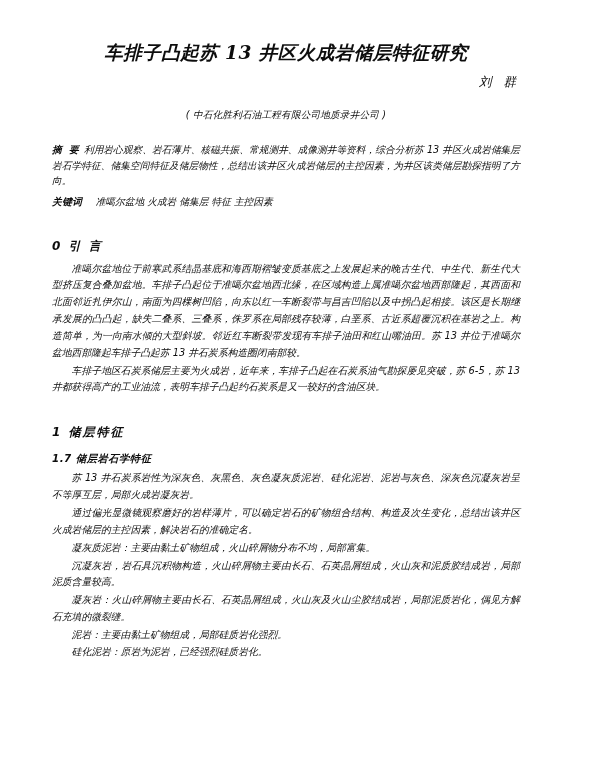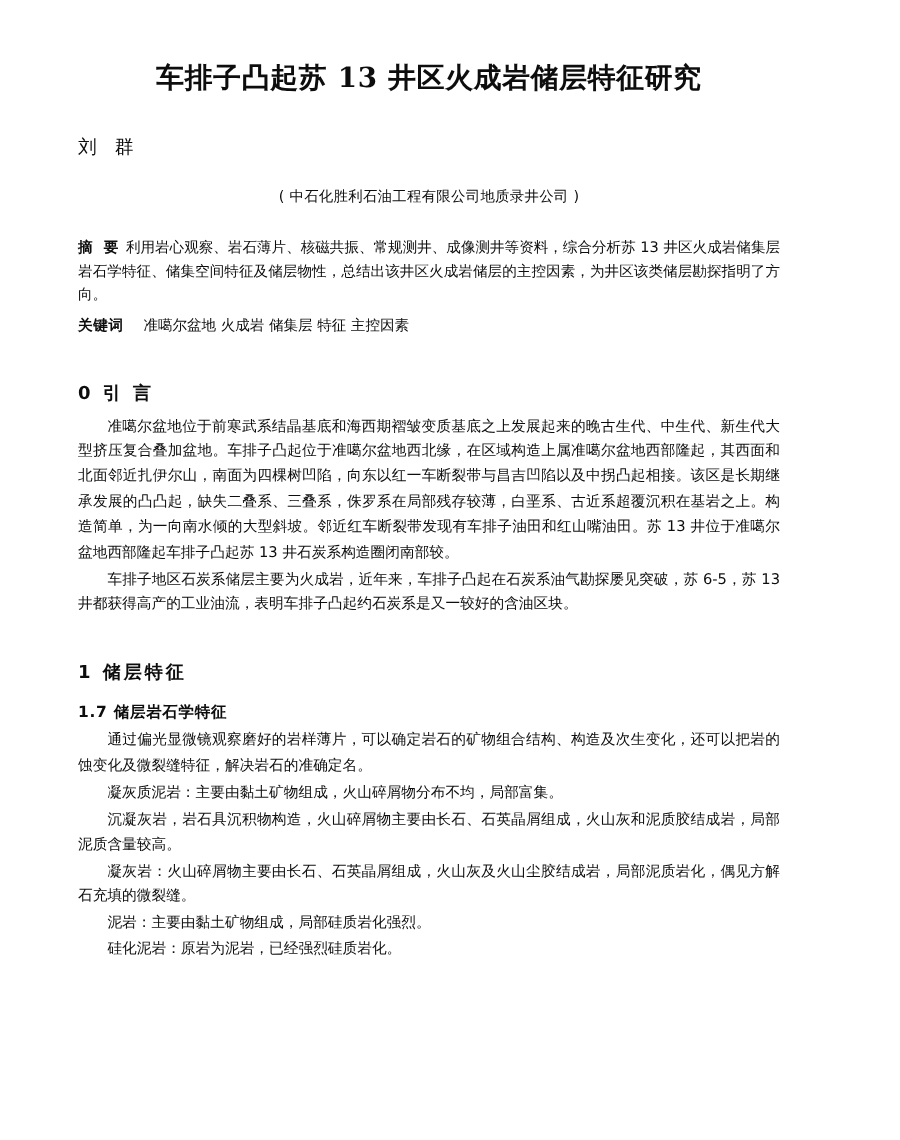--- a/index.html
+++ b/index.html
@@ -13,35 +13,36 @@
     font-family: "DejaVu Sans", "Liberation Sans", sans-serif;
     color: #0d0d0d;
     overflow: hidden;
   }
   .page {
     width: 600px;
     height: 564px;
     box-sizing: border-box;
     padding: 34px 80px 10px 52px;
     position: relative;
+    font-style: italic;
   }
   .title {
     text-align: center;
     font-family: "DejaVu Serif", "Liberation Serif", serif;
     font-size: 18.5px;
     font-weight: bold;
     letter-spacing: 0.5px;
     margin: 6px 0 0 0;
     line-height: 1.4;
   }
   .author {
-    text-align: left;
+    text-align: right;
     font-family: "DejaVu Serif", "Liberation Serif", serif;
     font-size: 12.5px;
-    margin-top: 24px;
+    margin-top: 8px;
     letter-spacing: 4px;
   }
   .affiliation {
     text-align: center;
     font-family: "DejaVu Sans", "Liberation Sans", sans-serif;
     font-size: 9.6px;
     margin-top: 18px;
     letter-spacing: 0.2px;
   }
   .abstract {
@@ -125,20 +126,21 @@
   <h2 class="sec">
     <span>1</span>
     <span>储层特征</span>
   </h2>
 
   <h3 class="subsec">
     <span>1.7</span>
     <span>储层岩石学特征</span>
   </h3>
 
-  <p class="body">通过偏光显微镜观察磨好的岩样薄片，可以确定岩石的矿物组合结构、构造及次生变化，还可以把岩的蚀变化及微裂缝特征，解决岩石的准确定名。</p>
+  <p class="body">苏 13 井石炭系岩性为深灰色、灰黑色、灰色凝灰质泥岩、硅化泥岩、泥岩与灰色、深灰色沉凝灰岩呈不等厚互层，局部火成岩凝灰岩。</p>
+  <p class="body">通过偏光显微镜观察磨好的岩样薄片，可以确定岩石的矿物组合结构、构造及次生变化，总结出该井区火成岩储层的主控因素，解决岩石的准确定名。</p>
   <p class="body">凝灰质泥岩：主要由黏土矿物组成，火山碎屑物分布不均，局部富集。</p>
   <p class="body">沉凝灰岩，岩石具沉积物构造，火山碎屑物主要由长石、石英晶屑组成，火山灰和泥质胶结成岩，局部泥质含量较高。</p>
   <p class="body">凝灰岩：火山碎屑物主要由长石、石英晶屑组成，火山灰及火山尘胶结成岩，局部泥质岩化，偶见方解石充填的微裂缝。</p>
   <p class="body tight">泥岩：主要由黏土矿物组成，局部硅质岩化强烈。</p>
   <p class="body">硅化泥岩：原岩为泥岩，已经强烈硅质岩化。</p>
 
 </div>
 
 </body></html>

